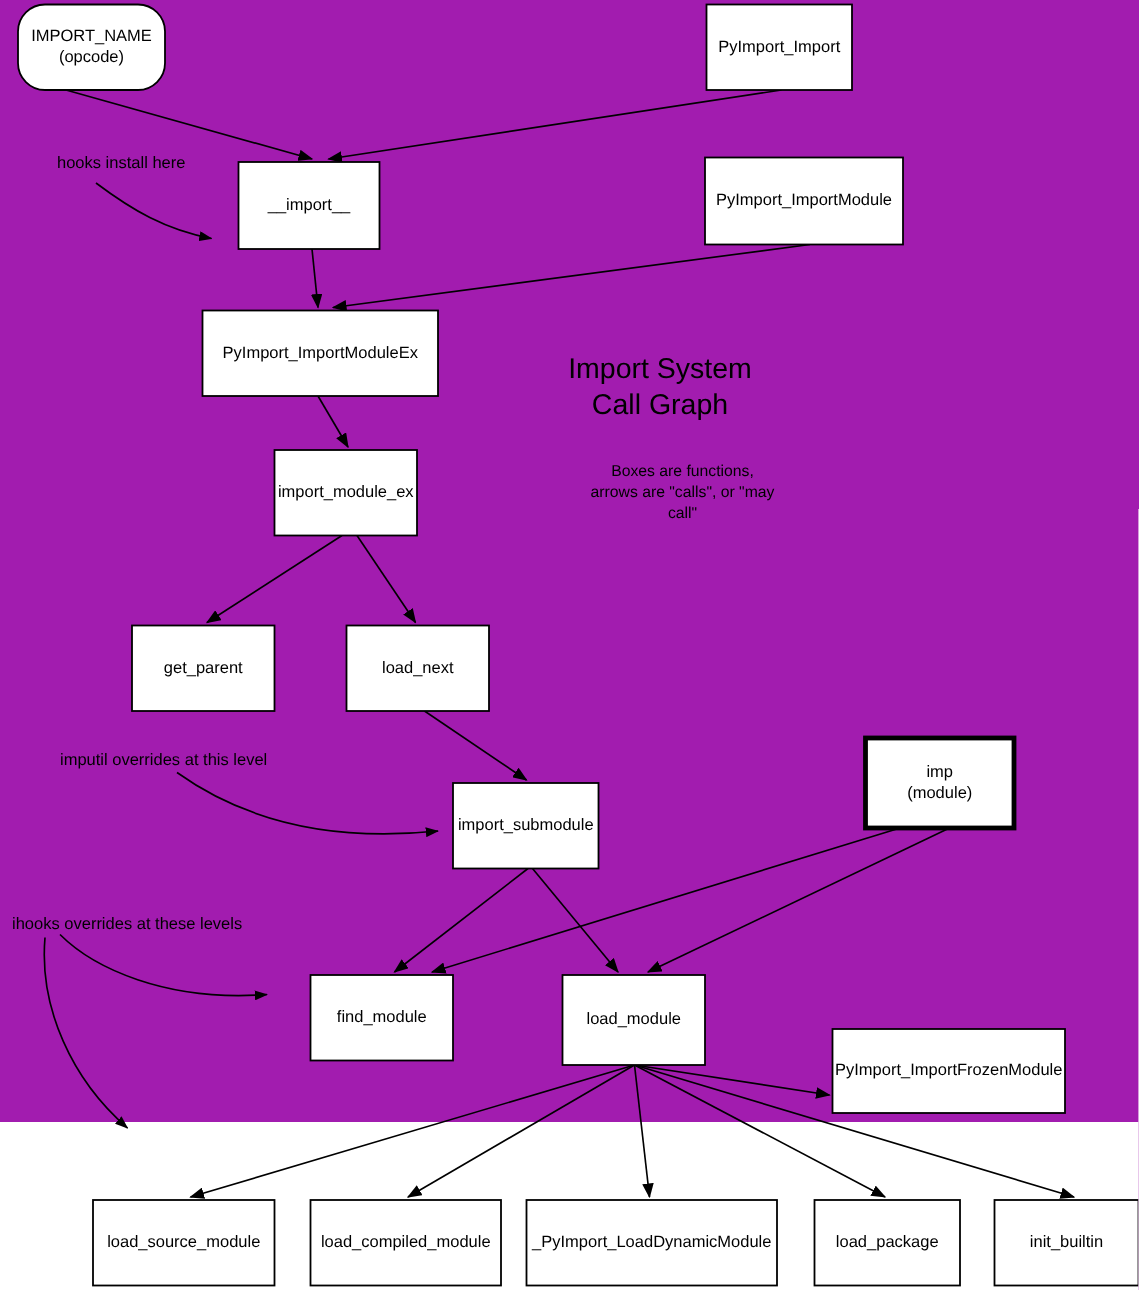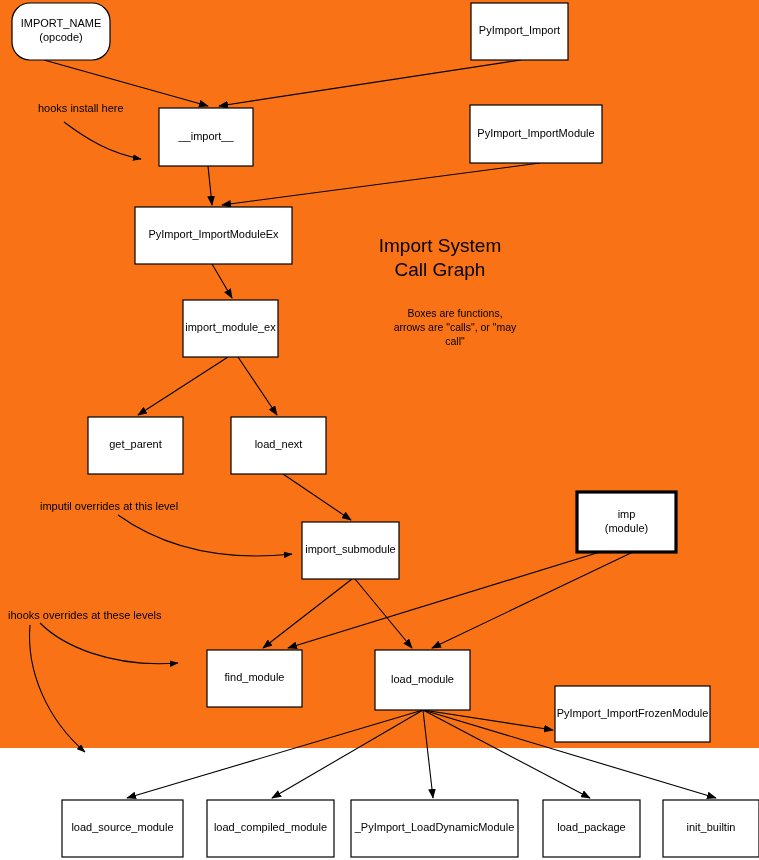--- a/index.html
+++ b/index.html
@@ -10,21 +10,21 @@
   body {
     width: 759px;
     height: 860px;
     font-family: "Liberation Sans", sans-serif;
     overflow: hidden;
   }
   #diagram {
     position: relative;
     width: 759px;
     height: 748px;
-    background: #f97316;
+    background: #a21caf;
   }
   svg#canvas {
     position: absolute;
     top: 0;
     left: 0;
     width: 759px;
     height: 860px;
   }
   .box-rect {
     fill: #ffffff;

